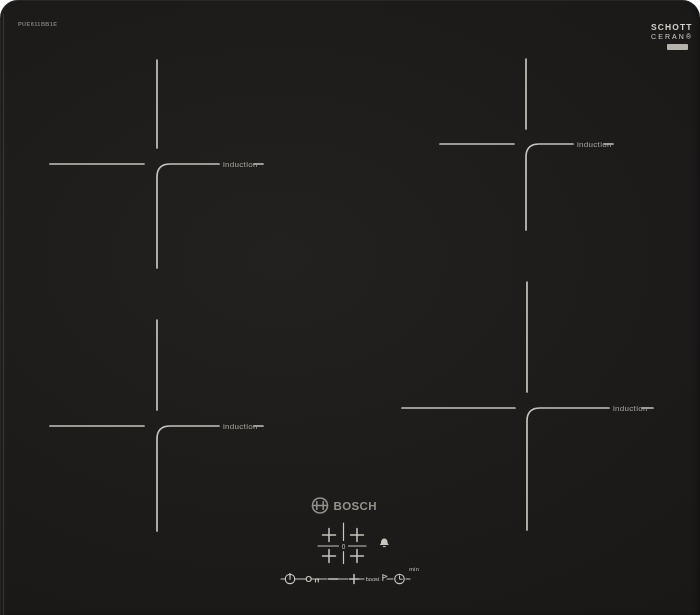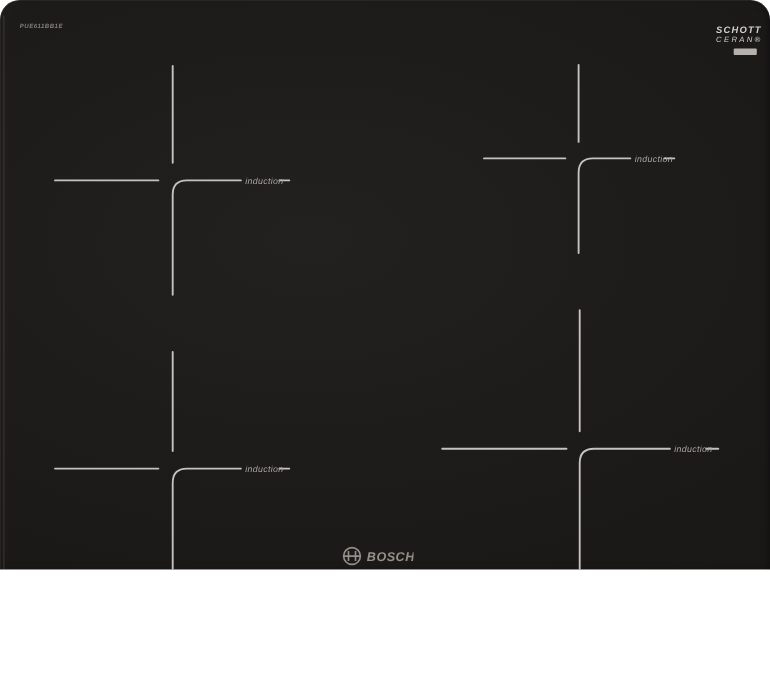--- a/index.html
+++ b/index.html
@@ -1,21 +1,21 @@
 <!DOCTYPE html>
 <html style="--surface: #1d1b1a; --line: #d4d1cb; --text_muted: #a8a49e; --control: #c9c5bf; --bosch_text: #94908a; --schott_text: #d3d0cb; --page_bg: #ffffff;"><head>
 <meta charset="utf-8">
 <style>
   :root{
     --surface:#1d1b1a; --line:#d4d1cb; --text_muted:#a8a49e;
     --control:#c9c5bf; --bosch_text:#94908a; --schott_text:#d3d0cb; --page_bg:#ffffff;
   }
   html,body{margin:0;padding:0;background:var(--page_bg);}
-  .stage{position:relative;width:700px;height:518px;overflow:hidden;background:var(--page_bg);
-         font-family:"Liberation Sans", sans-serif;font-style:italic;}
+  .stage{position:relative;width:700px;height:615px;overflow:hidden;background:var(--page_bg);
+         font-family:"Liberation Sans", sans-serif;}
   .hob{position:absolute;inset:0;border-radius:18px 18px 0 0;
        background:radial-gradient(120% 95% at 40% 42%, #232120 0%, #1d1b1a 48%, #181615 100%);}
   .hob::before{content:'';position:absolute;inset:0;border-radius:inherit;pointer-events:none;
        box-shadow: inset 0 1px 0 rgba(255,255,255,.06), inset 1px 0 0 rgba(255,255,255,.05),
                    inset 5px 5px 10px rgba(255,255,255,.02), inset -2px 0 6px rgba(0,0,0,.35);}
   .edge-left{position:absolute;left:3px;top:14px;bottom:0;width:1px;background:rgba(160,155,148,.22);}
   .model{position:absolute;left:18px;top:21px;font-size:5.5px;letter-spacing:.45px;
          color:#837f79;font-weight:bold;}
   .schott{position:absolute;left:651px;top:23px;width:40px;color:var(--schott_text);}
   .schott .l1{font-size:8.5px;font-weight:bold;letter-spacing:1.1px;line-height:9px;}

